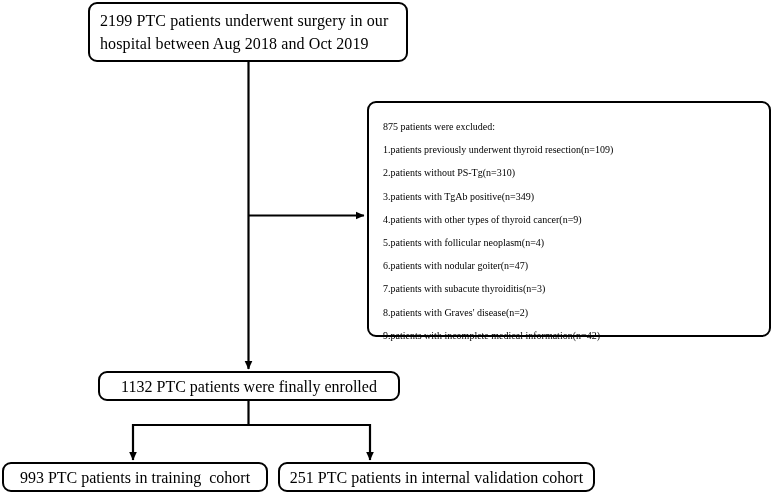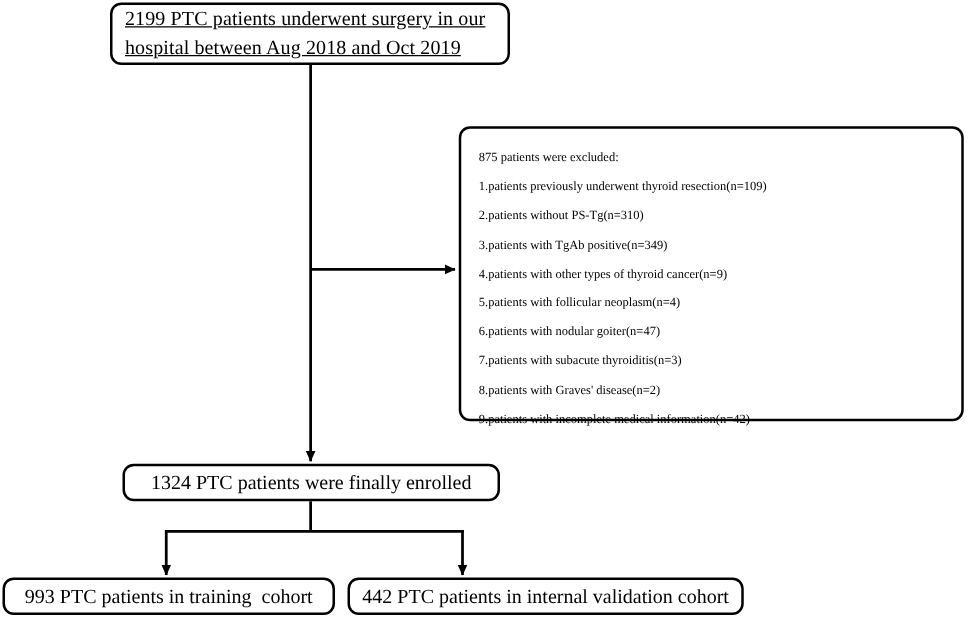--- a/index.html
+++ b/index.html
@@ -30,23 +30,22 @@
     line-height: 23px;
     white-space: pre-wrap;
     color: #000000;
   }
 
   
   #node-source {
     left: 88px;
     top: 2px;
     width: 320px;
-    height: 50px;
+    height: 60px;
     padding: 0 10px;
-    text-decoration: underline;
   }
   #node-source .node-text { letter-spacing: 0.1px; }
 
   
   #node-excluded {
     left: 367px;
     top: 101px;
     width: 404px;
     height: 236px;
     padding: 8px 0 8px 14px;
@@ -129,24 +128,24 @@
 3.patients with TgAb positive(n=349)
 4.patients with other types of thyroid cancer(n=9)
 5.patients with follicular neoplasm(n=4)
 6.patients with nodular goiter(n=47)
 7.patients with subacute thyroiditis(n=3)
 8.patients with Graves' disease(n=2)
 9.patients with incomplete medical information(n=42)</span>
   </div>
 
   <div class="node" id="node-enrolled">
-    <span class="node-text">1324 PTC patients were finally enrolled</span>
+    <span class="node-text">1132 PTC patients were finally enrolled</span>
   </div>
 
   <div class="node" id="node-training">
     <span class="node-text">993 PTC patients in training  cohort</span>
   </div>
 
   <div class="node" id="node-validation">
-    <span class="node-text">442 PTC patients in internal validation cohort</span>
+    <span class="node-text">251 PTC patients in internal validation cohort</span>
   </div>
 
 </div>
 
 </body></html>

